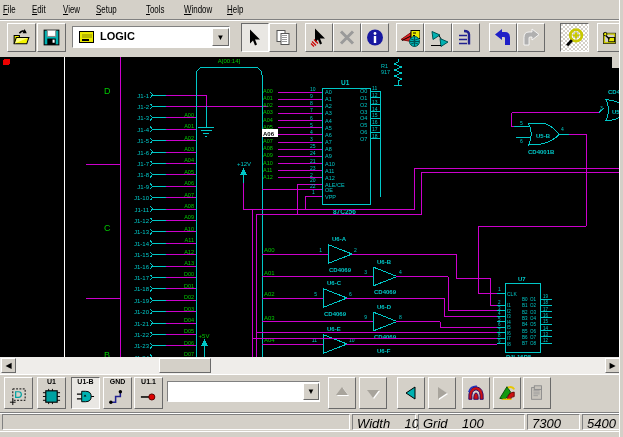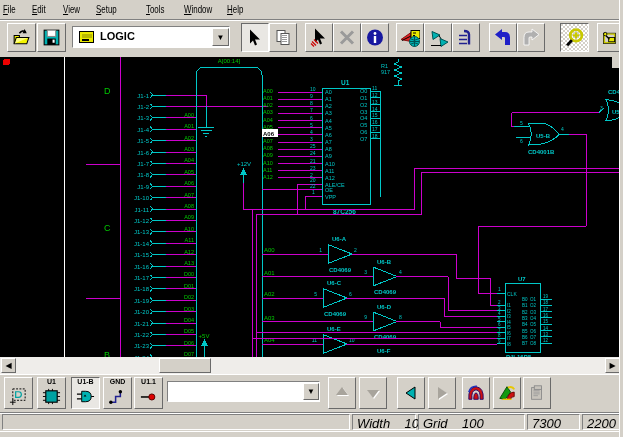--- a/index.html
+++ b/index.html
@@ -562,14 +562,14 @@
 <div class="btn" style="left:523px;top:377px;width:28px;height:32px;padding:4px"><svg width="100%" height="100%" viewBox="0 0 20 20">
       <rect x="4" y="4" width="11" height="13" fill="#c8c4bc" stroke="#8a8a8a"></rect>
 <path d="M6 7 h7 M6 9 h7 M6 11 h7 M6 13 h5" stroke="#9a9a9a"></path>
 <rect x="7" y="2" width="8" height="4" fill="#c8c4bc" stroke="#8a8a8a"></rect>
     </svg></div>
 <div class="abs" style="left:0;top:412px;width:623px;height:2px;border-top:1px solid #808080;border-bottom:1px solid #fff"></div>
 <div class="panel" style="left:2px;top:414px;width:348px;height:16px;padding:1px 4px"></div>
 <div class="panel" style="left:352px;top:414px;width:64px;height:16px;padding:1px 4px">Width&nbsp;&nbsp;&nbsp;&nbsp;10</div>
 <div class="panel" style="left:418px;top:414px;width:107px;height:16px;padding:1px 4px">Grid&nbsp;&nbsp;&nbsp;&nbsp;100</div>
 <div class="panel" style="left:527px;top:414px;width:53px;height:16px;padding:1px 4px">7300</div>
-<div class="panel" style="left:582px;top:414px;width:39px;height:16px;padding:1px 4px">2200</div>
+<div class="panel" style="left:582px;top:414px;width:39px;height:16px;padding:1px 4px">5400</div>
 <div class="abs" style="left:0;top:431px;width:623px;height:6px;background:#d4d0c8;border-top:1px solid #fff"></div>
 <div class="abs" style="left:619px;top:0;width:4px;height:437px;background:#d4d0c8;border-left:1px solid #fff"></div>
 </body></html>

